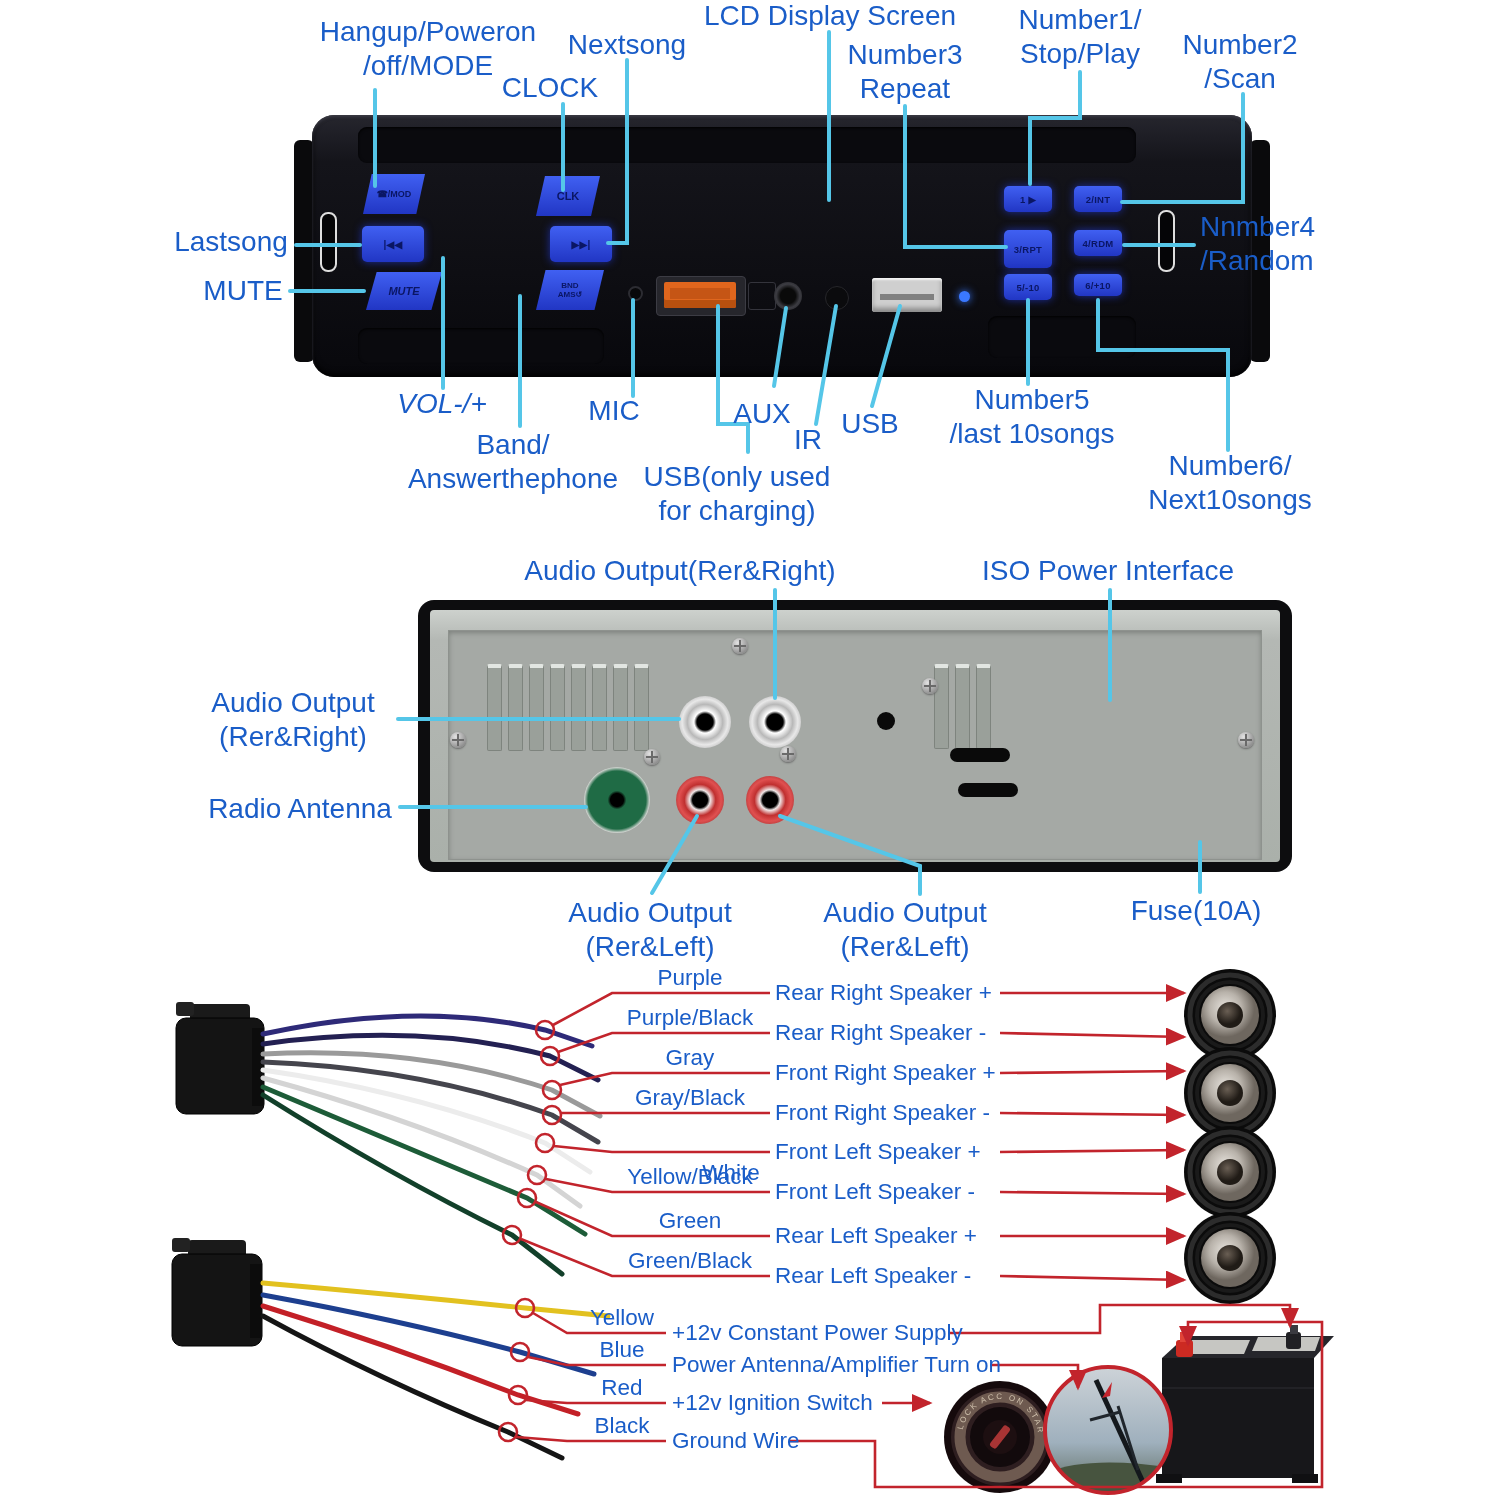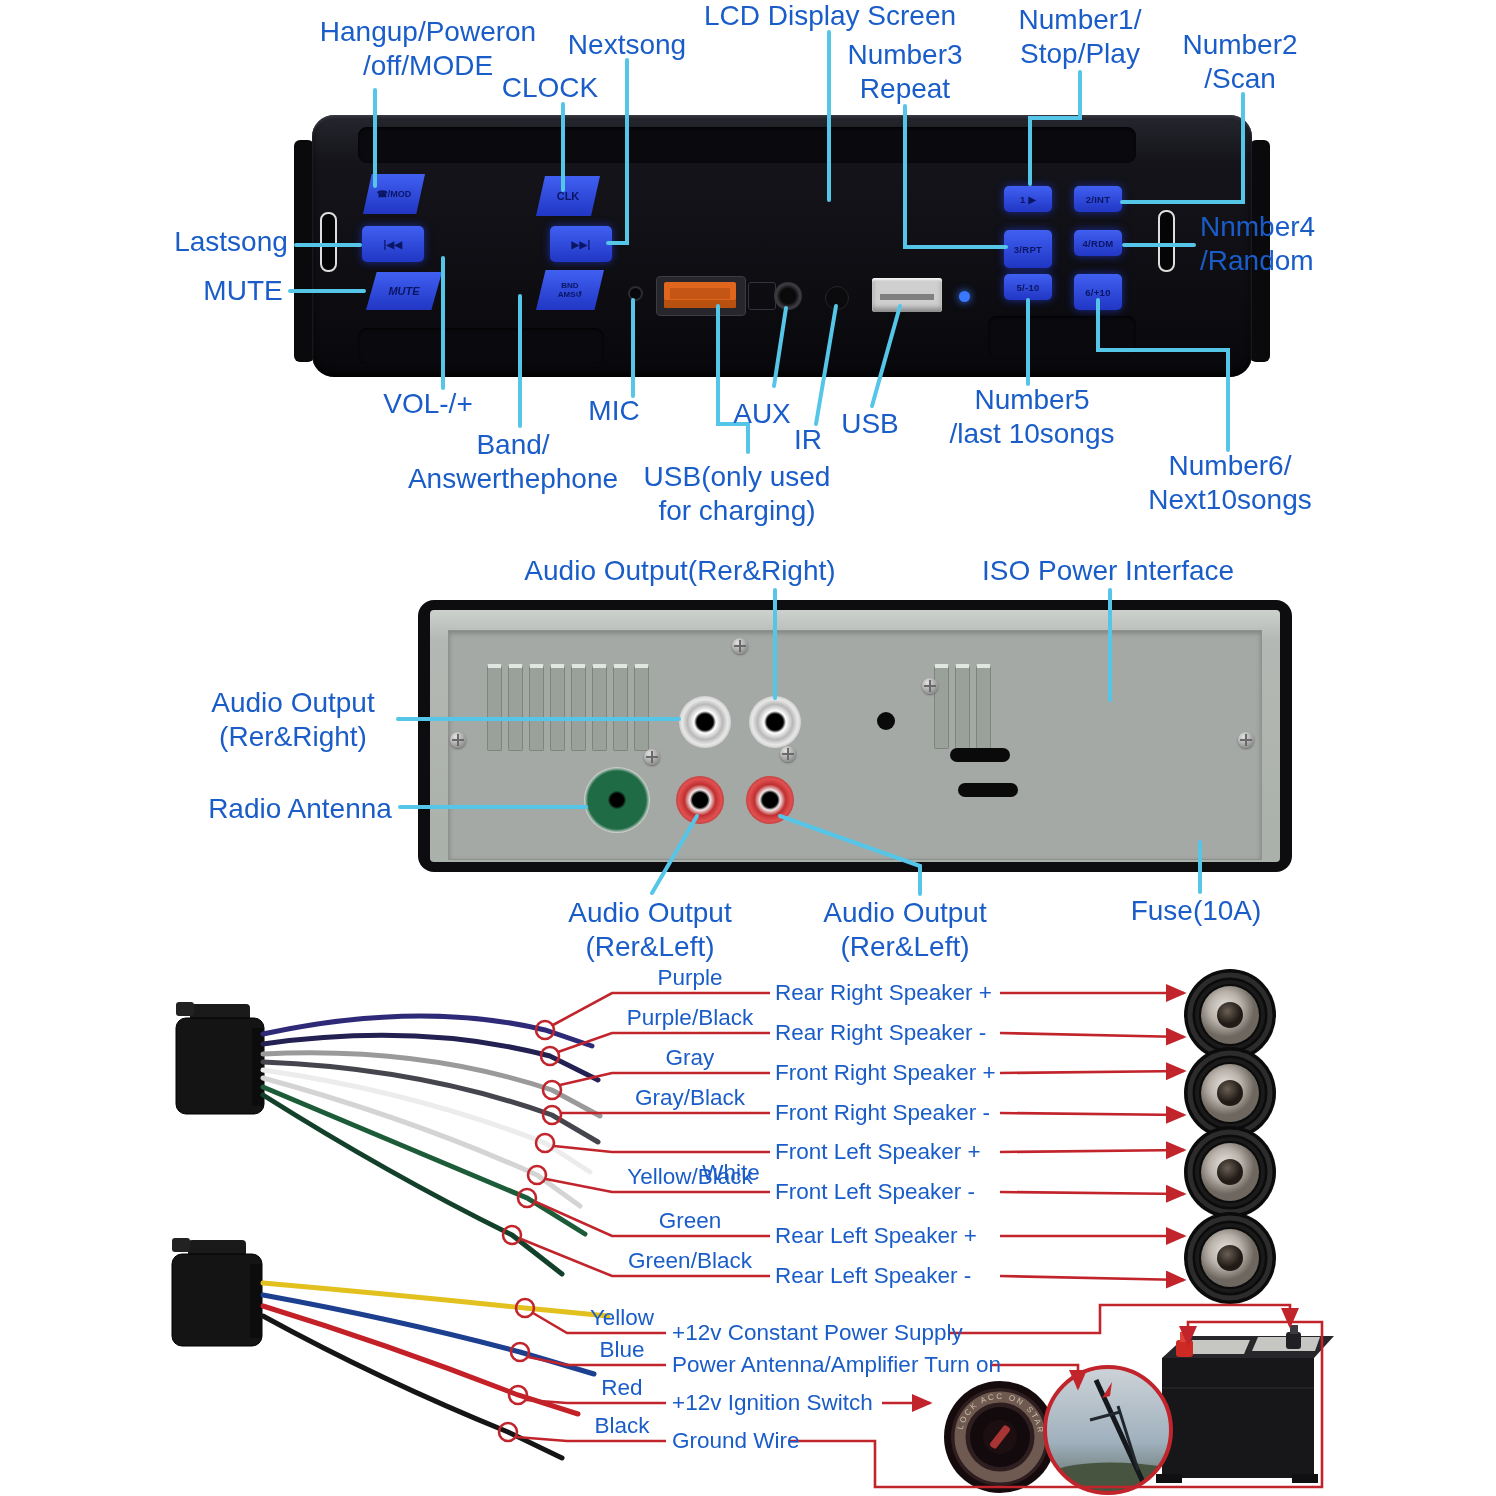--- a/index.html
+++ b/index.html
@@ -130,21 +130,21 @@
     </div>
   <div class="btn rbtn" style="left:1004px;top:230px;width:48px;height:38px;z-index:3;">
       <span>3/RPT</span>
     </div>
   <div class="btn rbtn" style="left:1074px;top:230px;width:48px;height:26px;z-index:3;">
       <span>4/RDM</span>
     </div>
   <div class="btn rbtn" style="left:1004px;top:274px;width:48px;height:26px;z-index:3;">
       <span>5/-10</span>
     </div>
-  <div class="btn rbtn" style="left:1074px;top:274px;width:48px;height:36px;z-index:3;">
+  <div class="btn rbtn" style="left:1074px;top:274px;width:48px;height:22px;z-index:3;">
       <span>6/+10</span>
     </div>
 
   <div class="rear-outer">
     <div class="rear-metal">
       <div class="rear-inner"></div>
     </div>
   </div>
   <div>
     <div class="vent" style="left:487px;top:664px;z-index:3;"></div>
@@ -380,21 +380,21 @@
   <div class="lb ctr" style="left:905px;top:72px;">Number3
 Repeat</div>
   <div class="lb ctr" style="left:1080px;top:37px;">Number1/
 Stop/Play</div>
   <div class="lb ctr" style="left:1240px;top:62px;">Number2
 /Scan</div>
   <div class="lb ctr" style="left:231px;top:242px;">Lastsong</div>
   <div class="lb ctr" style="left:243px;top:291px;">MUTE</div>
   <div class="lb lft" style="left:1200px;top:244px;">Nnmber4
 /Random</div>
-  <div class="lb ctr" style="left:428px;top:404px;">VOL-/+</div>
+  <div class="lb ctr" style="left:442px;top:404px;font-style:italic;">VOL-/+</div>
   <div class="lb ctr" style="left:513px;top:462px;">Band/
 Answerthephone</div>
   <div class="lb ctr" style="left:614px;top:411px;">MIC</div>
   <div class="lb ctr" style="left:737px;top:494px;">USB(only used
 for charging)</div>
   <div class="lb ctr" style="left:762px;top:402px;margin-top:12px;">AUX</div>
   <div class="lb ctr" style="left:808px;top:440px;">IR</div>
   <div class="lb ctr" style="left:870px;top:424px;">USB</div>
   <div class="lb ctr" style="left:1032px;top:417px;">Number5
 /last 10songs</div>

